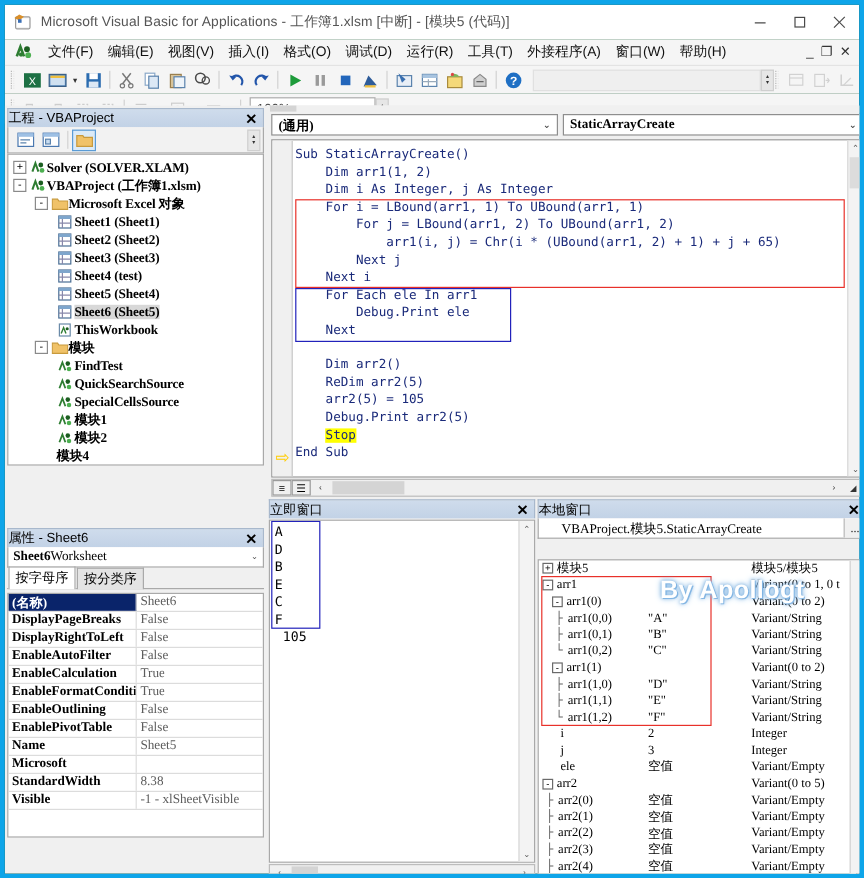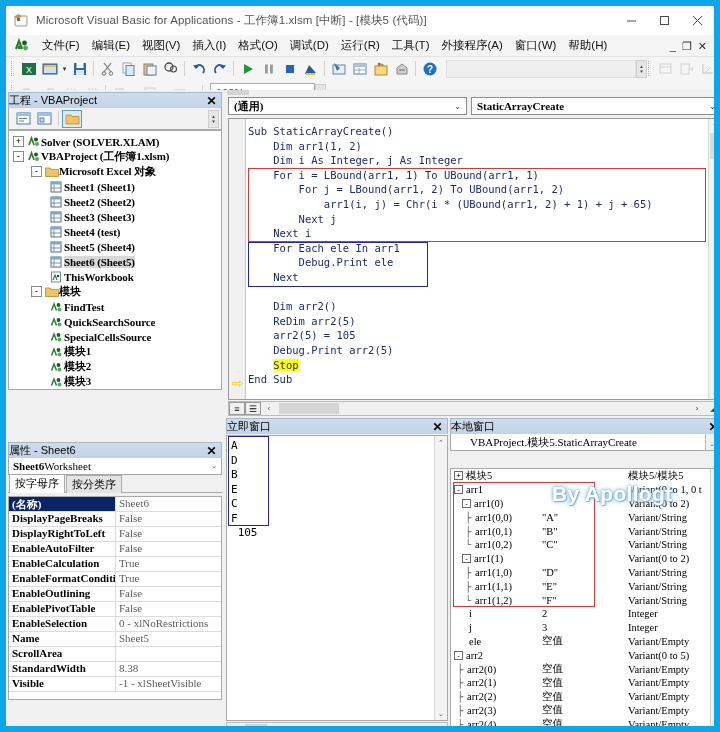--- a/index.html
+++ b/index.html
@@ -9,21 +9,21 @@
     overflow: hidden;
     background: #f0f0f0;
     font-family: "Liberation Sans", sans-serif;
     font-size: 11px;
     color: #000;
   }
   #app {
     position: relative;
     width: 720px; height: 732px;
     background: #14532d;
-    border: 6px solid #0ea5e9;
+    border: 4px solid #0ea5e9;
     overflow: hidden;
   }
 
   
   .titlebar {
     height: 29px;
     background: #ffffff;
     display: flex;
     align-items: center;
     padding-left: 7px;
@@ -995,30 +995,20 @@
         </div>
         <div class="tnode" style="padding-left:38px">
           <span class="ico">
             <svg width="13" height="12" viewBox="0 0 13 12">
                 <path d="M1.5 9.5 L4 3 L6.5 9.5" stroke="#2e7d32" stroke-width="1.5" fill="none"></path>
                 <circle cx="8.5" cy="4" r="1.9" fill="#1b5e20"></circle>
                 <circle cx="9.5" cy="8.5" r="1.9" fill="#4caf50"></circle>
               </svg>
           </span>
           <span class="lbl">模块2</span>
-        </div>
-        <div class="tnode" style="padding-left:38px">
-          <span class="ico">
-            <svg width="13" height="12" viewBox="0 0 13 12">
-                <path d="M1.5 9.5 L4 3 L6.5 9.5" stroke="#2e7d32" stroke-width="1.5" fill="none"></path>
-                <circle cx="8.5" cy="4" r="1.9" fill="#1b5e20"></circle>
-                <circle cx="9.5" cy="8.5" r="1.9" fill="#4caf50"></circle>
-              </svg>
-          </span>
-          <span class="lbl">模块3</span>
         </div>
         <div class="tnode" style="padding-left:38px">
 
           <span class="lbl">模块4</span>
         </div>
 
       </div>
     </div>
 
     <div id="properties">
@@ -1062,29 +1052,25 @@
           </div>
         <div class="prow">
             <div class="pk">EnableOutlining</div>
             <div class="pv">False</div>
           </div>
         <div class="prow">
             <div class="pk">EnablePivotTable</div>
             <div class="pv">False</div>
           </div>
         <div class="prow">
-            <div class="pk">EnableSelection</div>
-            <div class="pv">0 - xlNoRestrictions</div>
-          </div>
-        <div class="prow">
             <div class="pk">Name</div>
             <div class="pv">Sheet5</div>
           </div>
         <div class="prow">
-            <div class="pk">ScrollArea</div>
+            <div class="pk">Microsoft</div>
             <div class="pv"></div>
           </div>
         <div class="prow">
             <div class="pk">StandardWidth</div>
             <div class="pv">8.38</div>
           </div>
         <div class="prow">
             <div class="pk">Visible</div>
             <div class="pv">-1 - xlSheetVisible</div>
           </div>

